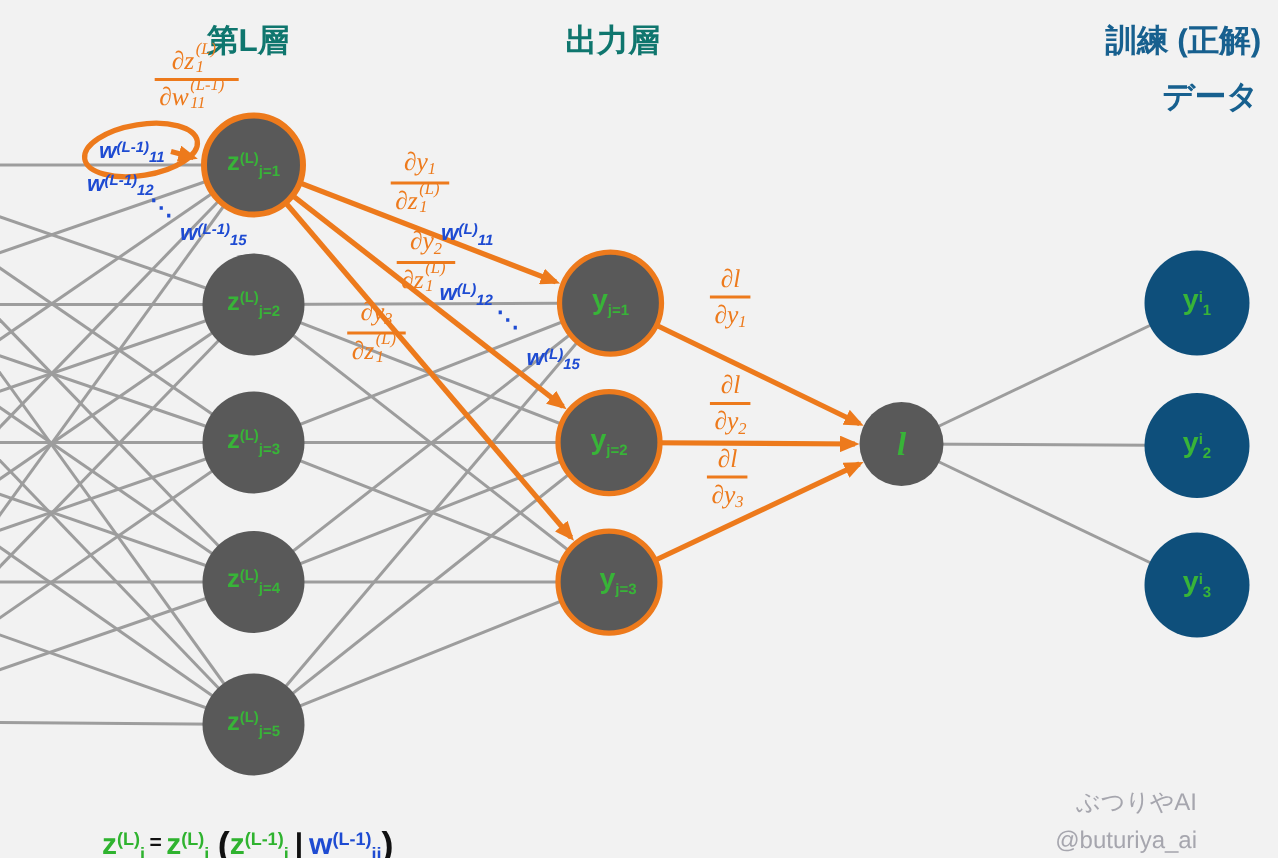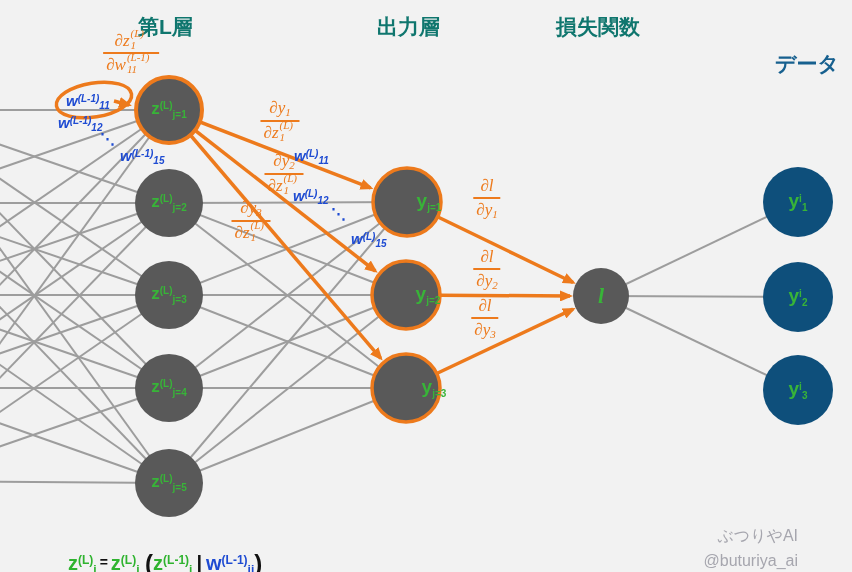--- a/index.html
+++ b/index.html
@@ -5,21 +5,21 @@
   html,body{margin:0;padding:0;}
   body{width:852px;height:572px;background:#F2F2F2;font-family:"Liberation Sans",sans-serif;overflow:hidden;}
   .stage{position:relative;width:852px;height:572px;}
   svg.net{position:absolute;left:0;top:0;}
 
   .hdr{position:absolute;font-weight:bold;font-size:21px;color:#0f766e;white-space:nowrap;}
   .hdr.blue{color:#17608F;}
 
   .nlabel{position:absolute;transform:translate(-50%,-50%);font-weight:bold;color:#38B438;white-space:nowrap;text-align:right;line-height:1;}
   .nz{font-size:17px;}
-  .ny{font-size:19px;margin-left:22px;}
+  .ny{font-size:19px;}
   .nt{font-size:19px;}
   .nl{font-size:22px;font-style:italic;font-family:"Liberation Serif",serif;}
   .nlabel sup{font-size:10px;vertical-align:5px;}
   .nlabel sub{font-size:10px;vertical-align:-4px;}
 
   .wlabel{position:absolute;font-weight:bold;font-size:15px;color:#1E4BD2;white-space:nowrap;line-height:1;font-style:italic;}
   .wlabel sup{font-size:10px;vertical-align:4px;}
   .wlabel sub{font-size:10px;vertical-align:-3px;}
 
   .dots{position:absolute;color:#1E4BD2;font-weight:bold;font-size:15px;line-height:1;}
@@ -136,21 +136,21 @@
 
     <g>
       <circle cx="798" cy="202" r="35" fill="#0E4F7B"></circle>
       <circle cx="798" cy="297" r="35" fill="#0E4F7B"></circle>
       <circle cx="798" cy="390" r="35" fill="#0E4F7B"></circle>
     </g>
   </svg>
 
   <div class="hdr" style="left:138px;top:13px">第L層</div>
   <div class="hdr" style="left:377px;top:13px">出力層</div>
-  <div class="hdr" style="left:556px;top:13px">損失関数</div>
+  <div class="hdr blue" style="left:737px;top:13px">訓練 (正解)</div>
   <div class="hdr blue" style="left:775px;top:50px">データ</div>
 
   <div class="frac" style="left:131px;top:31px">
     <span class="fnum"><span>∂z</span><span class="ss"><sup>(L)</sup><sub>1</sub></span></span>
     <span class="fden"><span>∂w</span><span class="ss w"><sup>(L-1)</sup><sub>11</sub></span></span>
   </div>
 
   <div class="wlabel" style="left:66px;top:93px"><span>w</span><sup>(L-1)</sup><sub>11</sub></div>
   <div class="wlabel" style="left:58px;top:115px"><span>w</span><sup>(L-1)</sup><sub>12</sub></div>
   <div class="dots" style="left:100px;top:131px">⋱</div>

